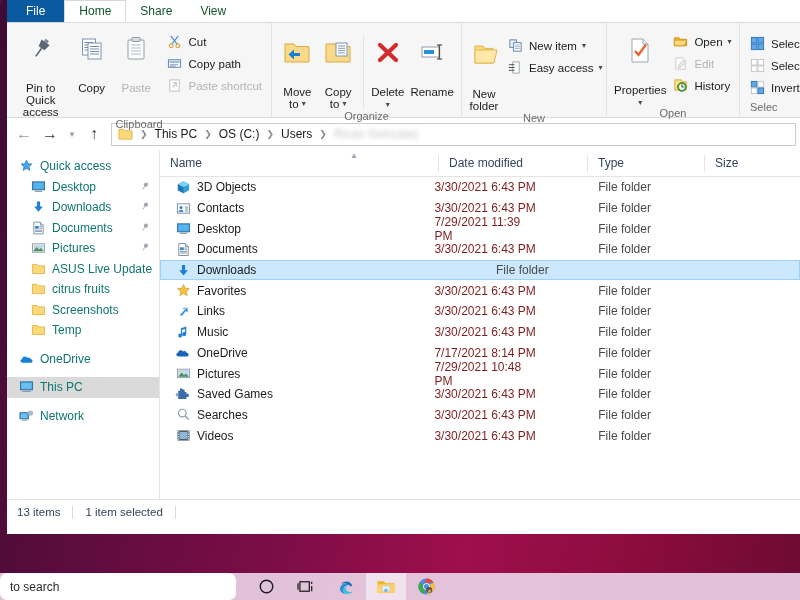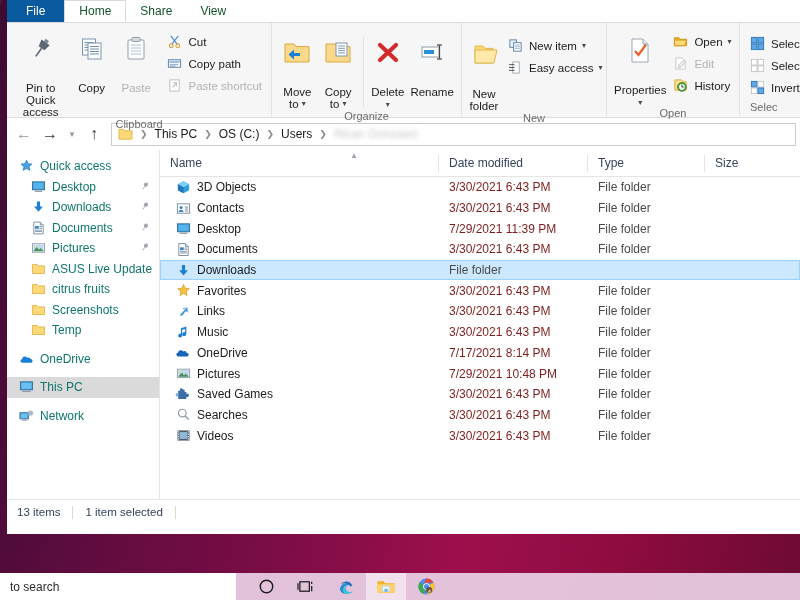--- a/index.html
+++ b/index.html
@@ -76,38 +76,38 @@
   .nav-gap{height:8px;}
   
   #filelist{flex:1;background:#fff;overflow:hidden;position:relative;}
   #headrow{display:flex;height:26px;align-items:center;border-bottom:1px solid #e4e4e4;
     position:relative;}
   .hcell{font-size:12px;color:#36455c;padding-left:10px;box-sizing:border-box;
     border-left:1px solid #e4e4e4;height:17px;line-height:17px;cursor:default;}
   .hcell:first-child{border-left:none;}
   #sortcaret{position:absolute;left:190px;top:1px;font-size:8px;color:#9aa4b1;}
   .row{display:flex;align-items:center;height:20.7px;font-size:12px;cursor:default;
-    box-sizing:border-box;border:1px solid transparent;}
+    box-sizing:border-box;border:1px solid transparent;gap:47px;}
   .row.sel{background:#cce8ff;border:1px solid #99d1ff;}
   .cell-name{display:flex;align-items:center;padding-left:12px;box-sizing:border-box;}
   .cell-name .ic{width:20px;height:16px;display:flex;align-items:center;justify-content:center;flex:0 0 20px;}
   .cell-name .txt{margin-left:4px;color:#1b1b1b;}
   .cell-date{color:#7f1d1d;box-sizing:border-box;padding-left:10px;}
   .cell-type{color:#4a4a4a;box-sizing:border-box;padding-left:10px;}
   .cell-size{box-sizing:border-box;padding-left:10px;}
   
   #statusbar{height:25px;border-top:1px solid #e4e4e4;display:flex;align-items:center;
     padding-left:10px;background:#fff;box-sizing:border-box;}
   .status-txt{font-size:11.5px;color:#31455e;cursor:default;}
   .status-sep{width:1px;height:13px;background:#d9d9d9;margin:0 12px;}
   
   #taskbar{position:absolute;left:0;bottom:0;width:800px;height:27px;
     background:rgba(233,209,229,.93);display:flex;align-items:center;}
   #searchbox{width:236px;height:27px;background:#ffffff;display:flex;align-items:center;
-    padding-left:10px;box-sizing:border-box;}
+    padding-left:10px;box-sizing:border-box;border-radius:7px;}
   #searchbox .ph{font-size:12px;color:#2b2b2b;}
   .tb-icon{width:40px;height:27px;display:flex;align-items:center;justify-content:center;cursor:default;}
   .tb-icon.active{background:rgba(255,255,255,.5);}
   .tb-gap{width:10px;}
 </style>
 </head>
 <body>
 
 <div id="desktop"></div>
 

